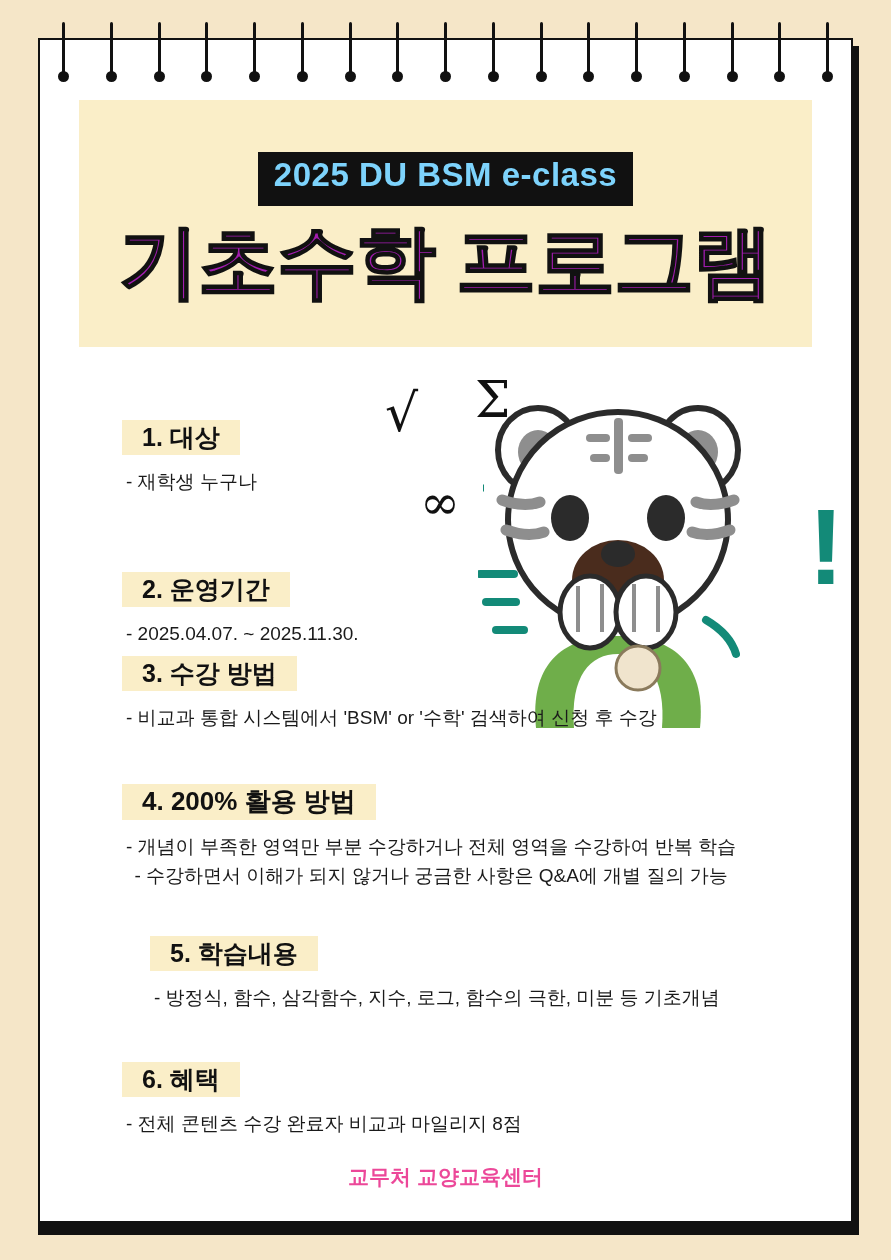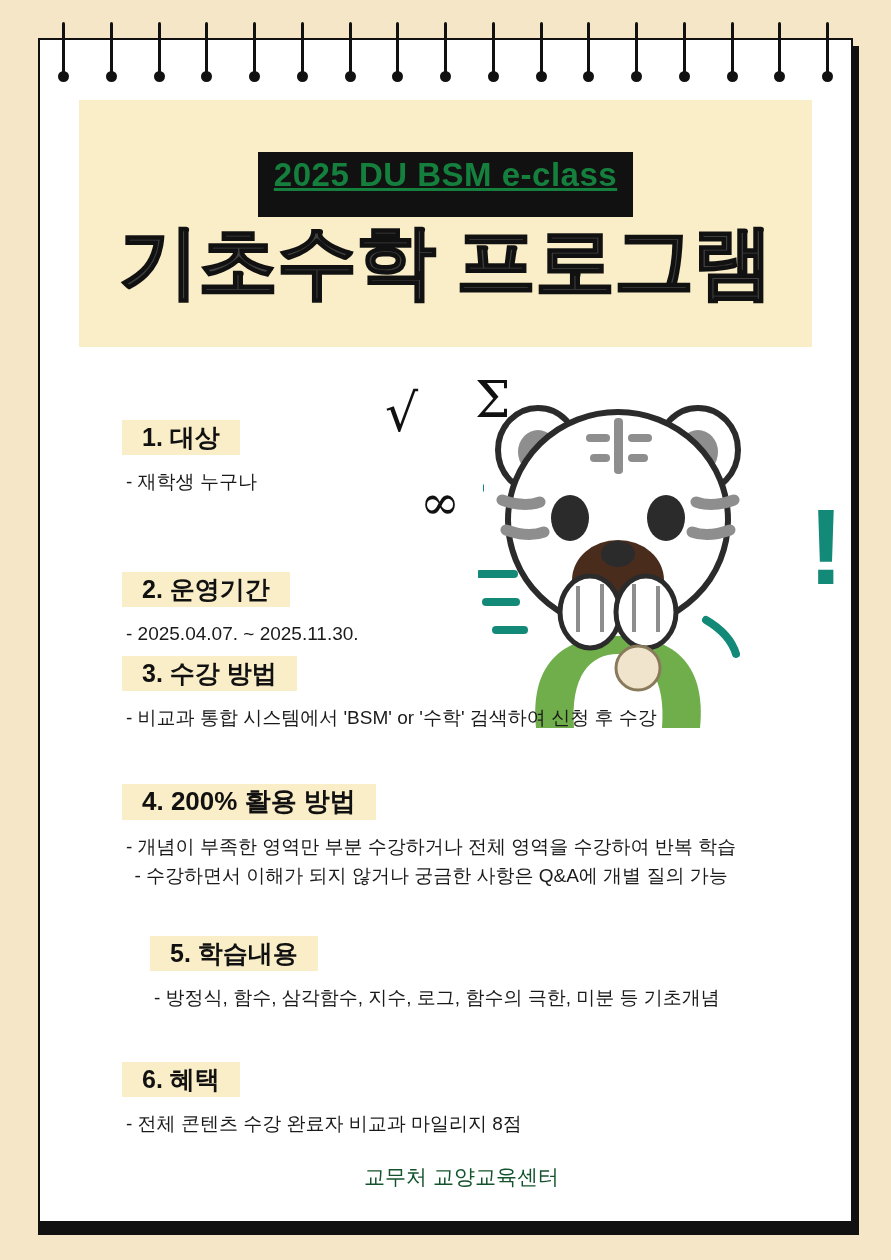--- a/index.html
+++ b/index.html
@@ -81,41 +81,40 @@
   .eyebrow-wrap {
     position: absolute;
     left: 0;
     top: 52px;
     width: 733px;
     text-align: center;
   }
   .eyebrow {
     display: inline-block;
     background: #111111;
-    color: #15803d;
+    color: #7dd3fc;
     font-size: 33px;
     font-weight: 700;
     letter-spacing: 0.5px;
-    padding: 6px 16px 26px 16px;
+    padding: 6px 16px 15px 16px;
     line-height: 1;
-    text-decoration: underline;
   }
   .title-wrap {
     position: absolute;
     left: 0;
     top: 118px;
     width: 733px;
     text-align: center;
   }
   .title {
     display: inline-block;
     font-size: 80px;
     font-weight: 900;
     letter-spacing: -1px;
-    color: #404040;
+    color: #a21caf;
     line-height: 1.1;
     -webkit-text-stroke: 2px #111;
   }
 
   
   .tiger {
     position: absolute;
     left: 440px;
     top: 330px;
     width: 280px;
@@ -171,27 +170,27 @@
   .s2 { position: absolute; top: 116px; left: 0; margin-top: 36px; }
   .s3 { position: absolute; top: 236px; left: 0; }
   .s4 { position: absolute; top: 364px; left: 0; }
   .s5 { position: absolute; top: 516px; left: 0; margin-left: 28px; }
   .s6 { position: absolute; top: 642px; left: 0; }
 
   .s4 .sec-head { font-size: 26px; }
 
   .footer {
     position: absolute;
-    left: 16px;
+    left: 0;
     top: 1125px;
     width: 815px;
     text-align: center;
     font-size: 21px;
-    font-weight: 400;
-    color: #14532d;
+    font-weight: 700;
+    color: #ec4899;
     z-index: 3;
   }
 
   .bottom-bar {
     position: absolute;
     left: 38px;
     top: 1223px;
     width: 821px;
     height: 12px;
     background: #111;

